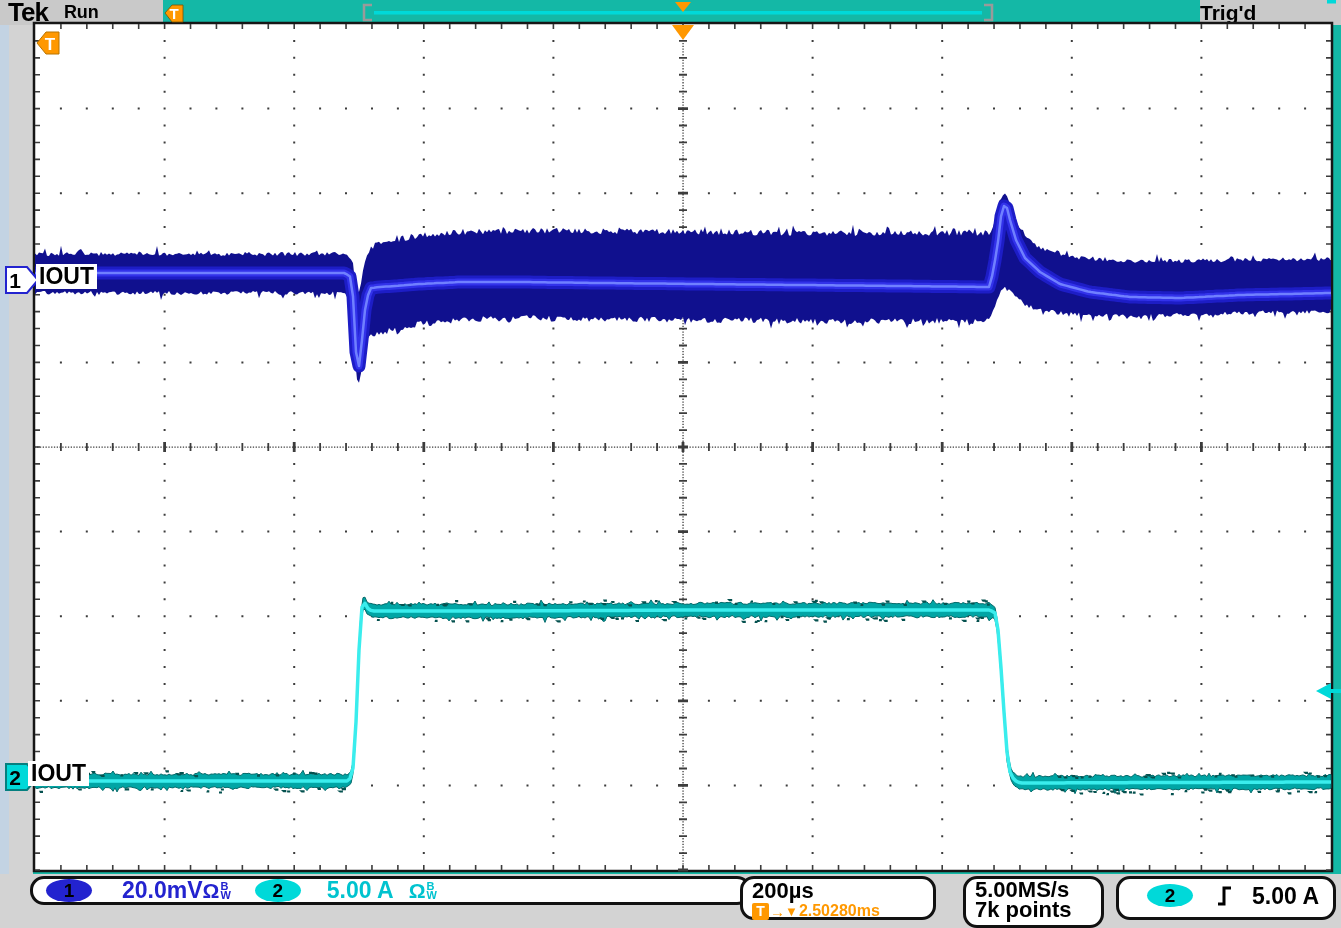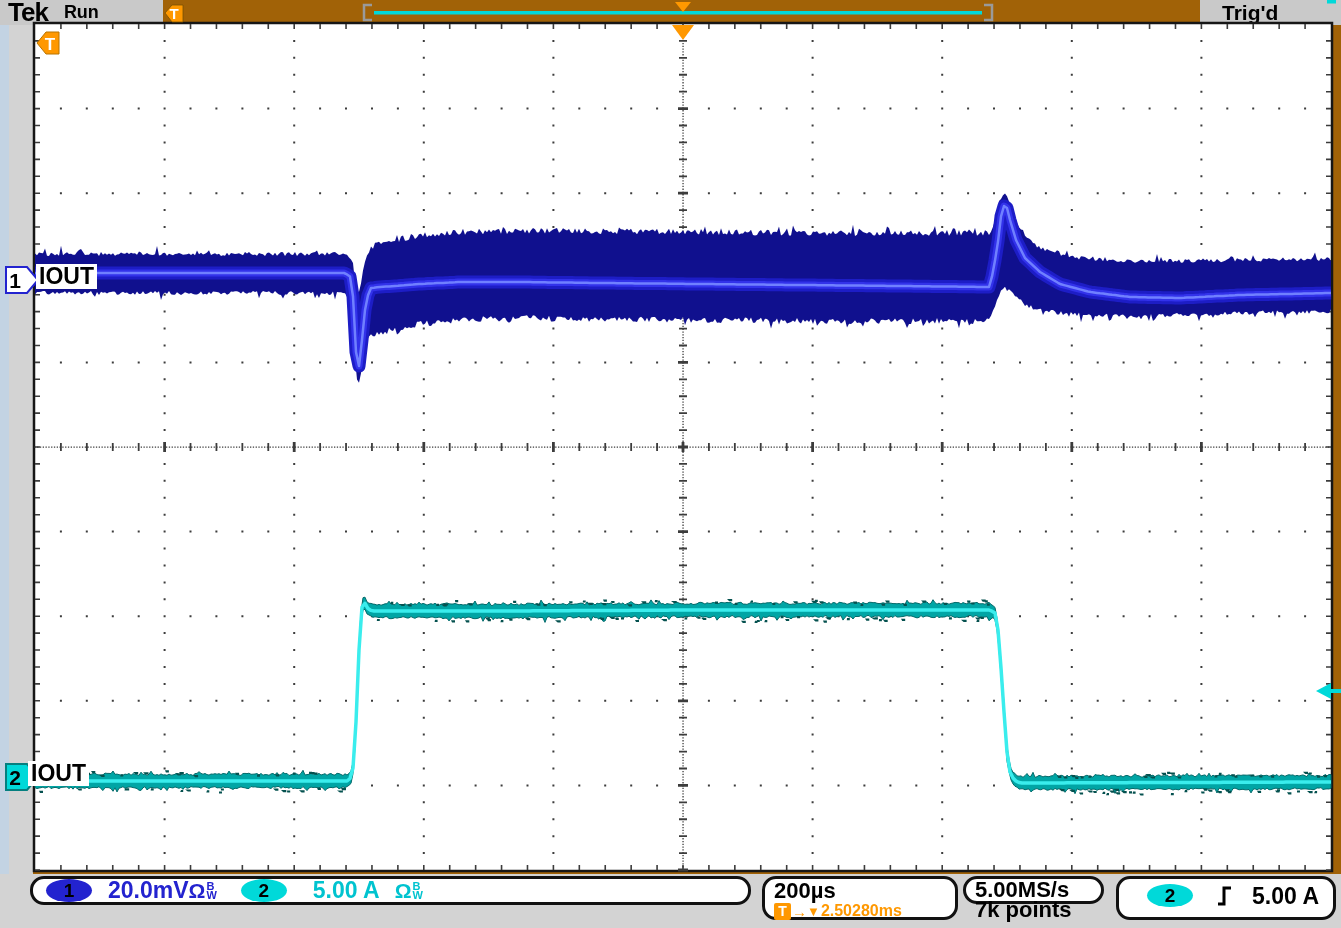--- a/index.html
+++ b/index.html
@@ -1,41 +1,41 @@
 <!DOCTYPE html>
 <html><head>
 <meta charset="utf-8">
 <style>
   html,body{margin:0;padding:0;background:#fff;}
-  .screen{position:relative;width:1341px;height:928px;background:#a16207;overflow:hidden;
+  .screen{position:relative;width:1341px;height:928px;background:#14b8a6;overflow:hidden;
           font-family:"Liberation Sans",sans-serif;-webkit-font-smoothing:antialiased;}
   
   .topbar-left{position:absolute;left:0;top:0;width:163px;height:25px;background:#c9c9c9;
                display:flex;align-items:center;z-index:1;}
   .tek-logo{font-weight:900;font-size:26px;color:#000;letter-spacing:-1px;margin-left:8px;}
   .acq-state{font-weight:600;font-size:18px;color:#000;margin-left:16px;}
   .topbar-right{position:absolute;left:1200px;top:0;width:141px;height:25px;background:#c9c9c9;
                 display:flex;align-items:center;z-index:1;}
-  .trig-status{font-weight:600;font-size:21px;color:#000;margin-left:22px;}
+  .trig-status{font-weight:600;font-size:21px;color:#000;}
   
   .left-strip{position:absolute;left:0;top:25px;width:33px;height:849px;z-index:0;
               background:linear-gradient(90deg,#c3d3e3 0 9px,#d3d3d3 9px);}
   .bottom-strip{position:absolute;left:0;top:874px;width:1341px;height:54px;background:#d3d3d3;z-index:0;}
   svg.scope{position:absolute;left:0;top:0;z-index:2;}
   
   .wave-label{position:absolute;z-index:3;background:#fff;color:#000;font-weight:700;
               font-size:23px;line-height:25px;padding:0 3px;}
   #vout-label{left:36px;top:264px;}
   #iout-label{left:28px;top:761px;}
   
   .robox{position:absolute;background:#fff;border:3px solid #111;border-radius:14px;
          z-index:3;box-sizing:border-box;}
   #box-ch{left:30px;top:876px;width:721px;height:29px;display:flex;align-items:center;}
-  #box-horiz{left:762px;top:876px;width:196px;height:44px;padding:1px 0 0 9px;}
-  #box-acq{left:963px;top:876px;width:141px;height:28px;padding:1px 0 0 9px;}
+  #box-horiz{left:740px;top:876px;width:196px;height:44px;padding:1px 0 0 9px;}
+  #box-acq{left:963px;top:876px;width:141px;height:52px;padding:1px 0 0 9px;}
   #box-trig{left:1116px;top:876px;width:220px;height:44px;display:flex;align-items:flex-start;padding-top:2px;}
   .badge{display:inline-block;width:46px;height:23px;border-radius:50%;text-align:center;
          font-weight:700;font-size:19px;line-height:23px;color:#000;flex:0 0 auto;}
   .badge.b1{background:#2323cf;}
   .badge.b2{background:#00d9d9;}
   .ch1-text{color:#2323cf;font-weight:700;font-size:23px;}
   .ch2-text{color:#00c3cf;font-weight:700;font-size:23px;}
   .ohm{font-size:21px;font-weight:700;}
   .bwstack{display:inline-flex;flex-direction:column;vertical-align:2px;margin-left:1px;}
   .bwstack i{font-style:normal;font-weight:700;font-size:11px;line-height:9px;}
@@ -94,21 +94,21 @@
       <text x="15" y="785" text-anchor="middle" font-size="21" font-weight="bold" fill="#000" font-family="Liberation Sans, sans-serif">2</text>
       <polygon points="1316,691 1331,683 1331,699" fill="#00d9d9"></polygon>
       <rect x="1331" y="689" width="10" height="4" fill="#00d9d9"></rect>
     </svg>
 
   <div class="wave-label" id="vout-label">IOUT</div>
   <div class="wave-label" id="iout-label">IOUT</div>
 
   <div class="robox" id="box-ch">
     <span class="badge b1" style="margin-left:13px">1</span>
-    <span class="ch1-text" style="margin-left:16px">20.0mV</span>
+    <span class="ch1-text" style="margin-left:30px">20.0mV</span>
     <span class="ch1-text ohm">Ω</span>
     <span class="bwstack ch1-text">
         <i>B</i>
         <i>W</i>
       </span>
     <span class="badge b2" style="margin-left:24px">2</span>
     <span class="ch2-text" style="margin-left:26px">5.00 A</span>
     <span class="ch2-text ohm" style="margin-left:15px">Ω</span>
     <span class="bwstack ch2-text">
         <i>B</i>

